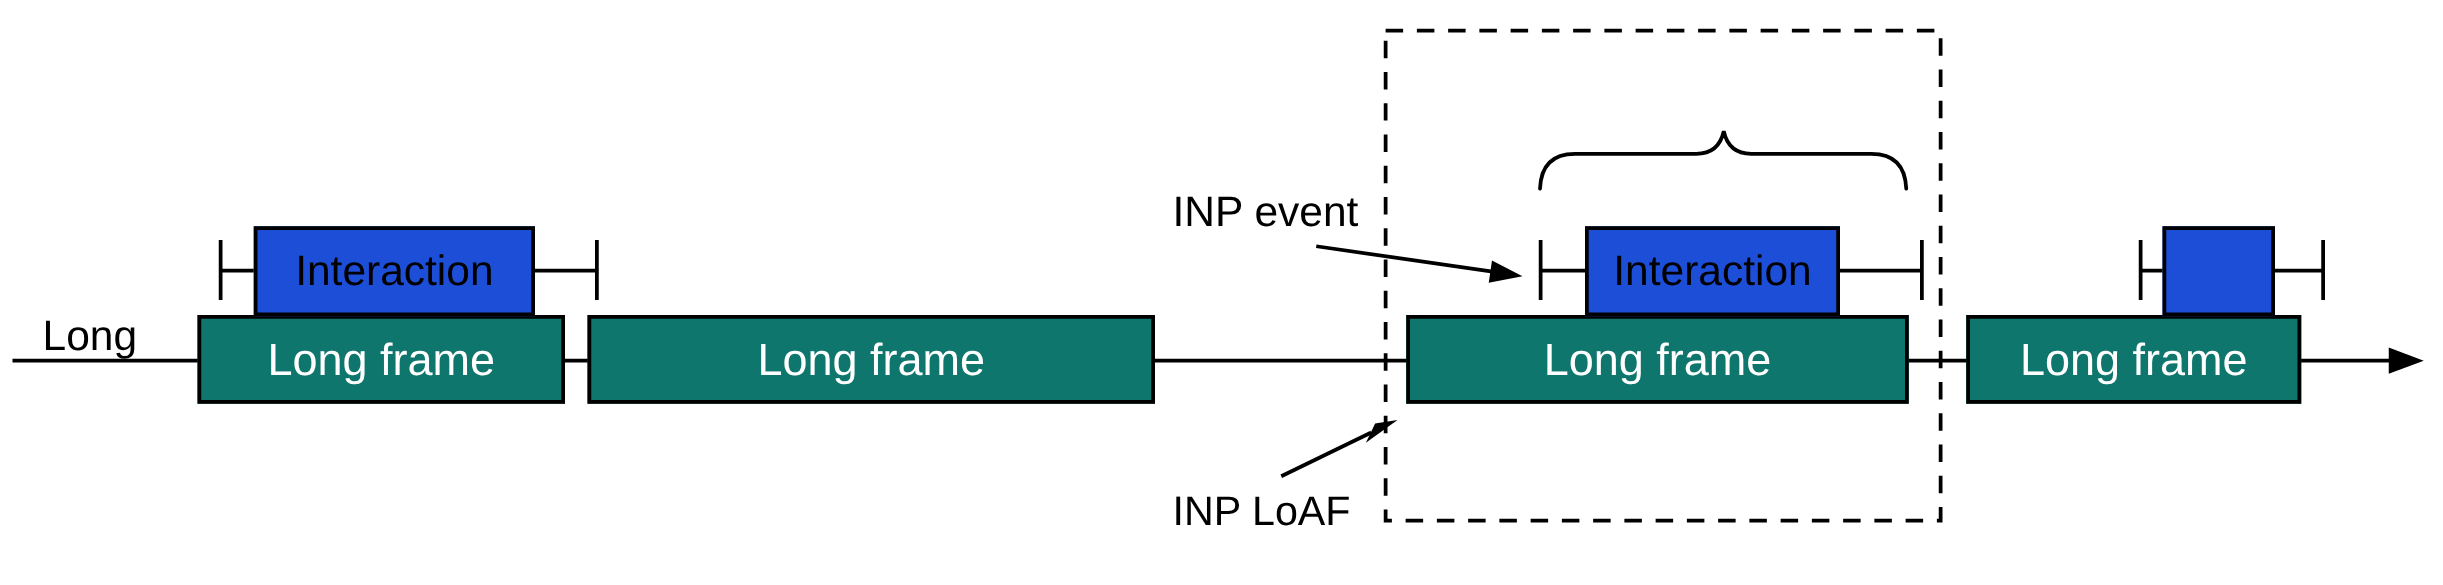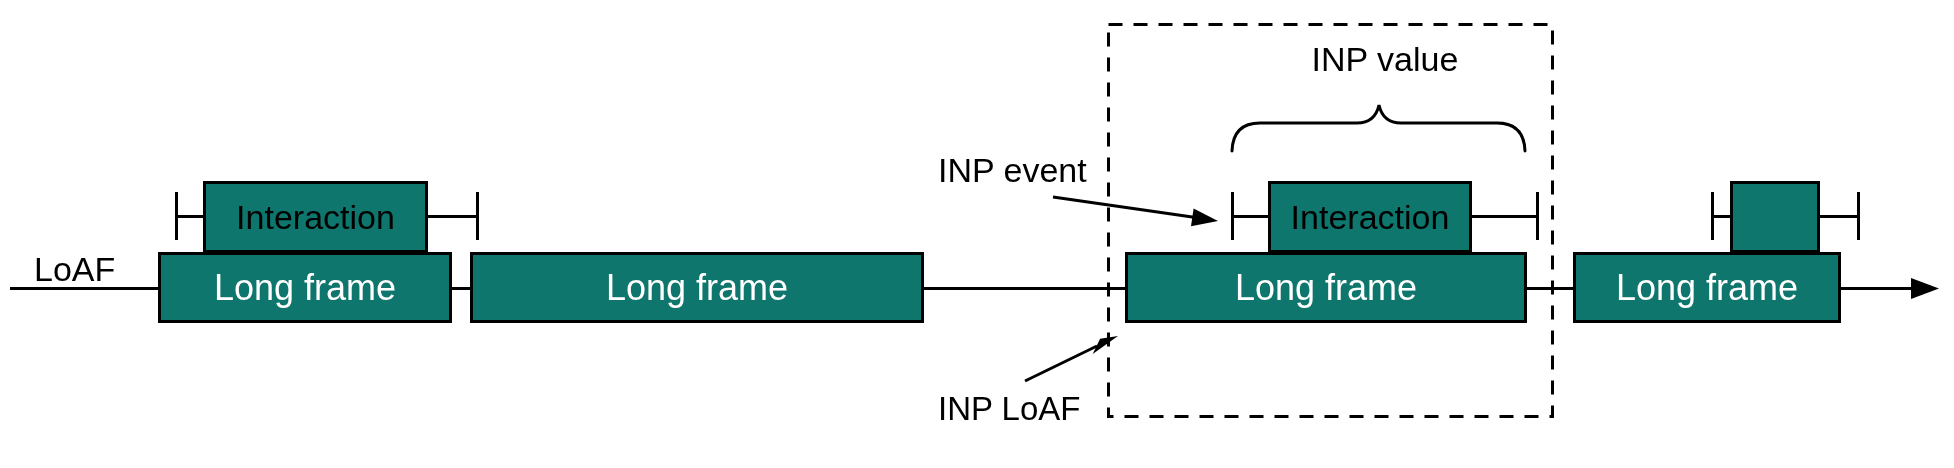--- a/index.html
+++ b/index.html
@@ -37,21 +37,21 @@
     color: #ffffff;
     font-size: 36px;
     line-height: 1;
     white-space: nowrap;
   }
   .interaction {
     position: absolute;
     top: 181px;
     height: 72px;
     box-sizing: border-box;
-    background: #0f766e;
+    background: #1d4ed8;
     border: 3px solid #000000;
     display: flex;
     align-items: center;
     justify-content: center;
     z-index: 2;
   }
   .interaction .interaction-label {
     color: #000000;
     font-size: 34px;
     line-height: 1;
@@ -139,18 +139,17 @@
   <div class="whisker-tick" style="left:1231px;"></div>
   <div class="whisker-line" style="left:1233px; width:35px;"></div>
   <div class="whisker-line" style="left:1472px; width:65px;"></div>
   <div class="whisker-tick" style="left:1536px;"></div>
 
   <div class="whisker-tick" style="left:1711px;"></div>
   <div class="whisker-line" style="left:1712px; width:18px;"></div>
   <div class="whisker-line" style="left:1820px; width:38px;"></div>
   <div class="whisker-tick" style="left:1857px;"></div>
 
-  <div class="label-text" style="left:34px; top:250px;">LoAF</div>
-  <div class="label-text label-center" style="left:1285px; top:40px; width:200px;">INP value</div>
+  <div class="label-text" style="left:34px; top:250px;">Long</div>
   <div class="label-text" style="left:938px; top:151px;">INP event</div>
   <div class="label-text" style="left:938px; top:390px; font-size:33px;">INP LoAF</div>
 
 </div>
 
 </body></html>

